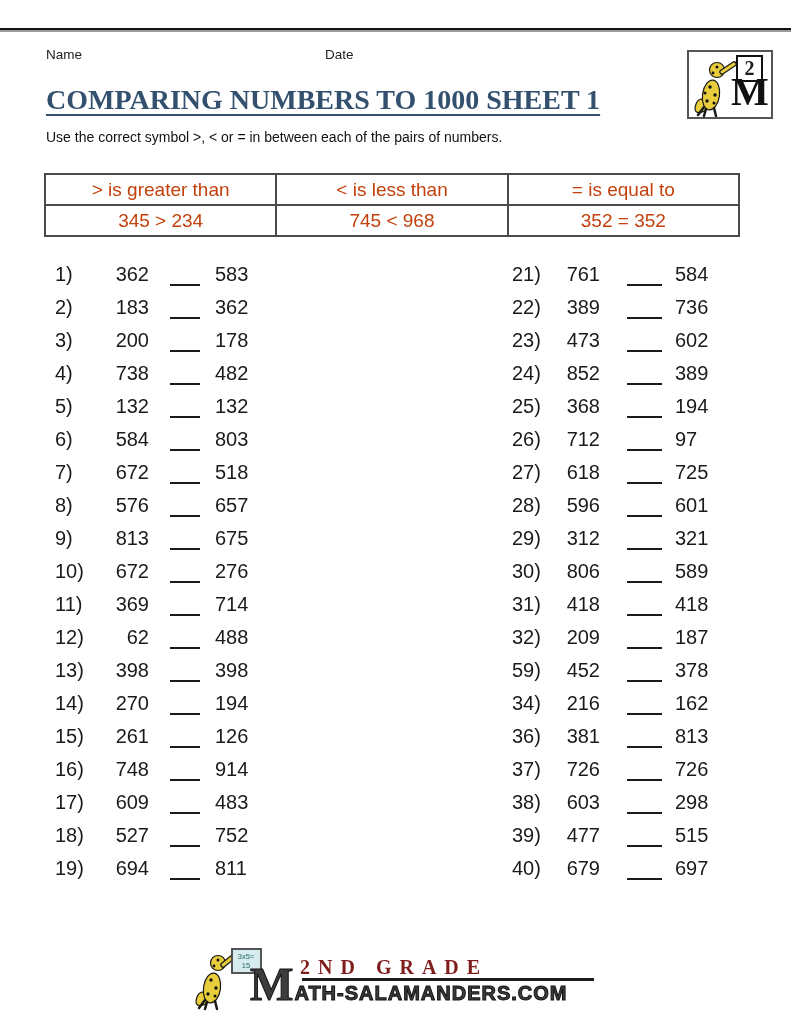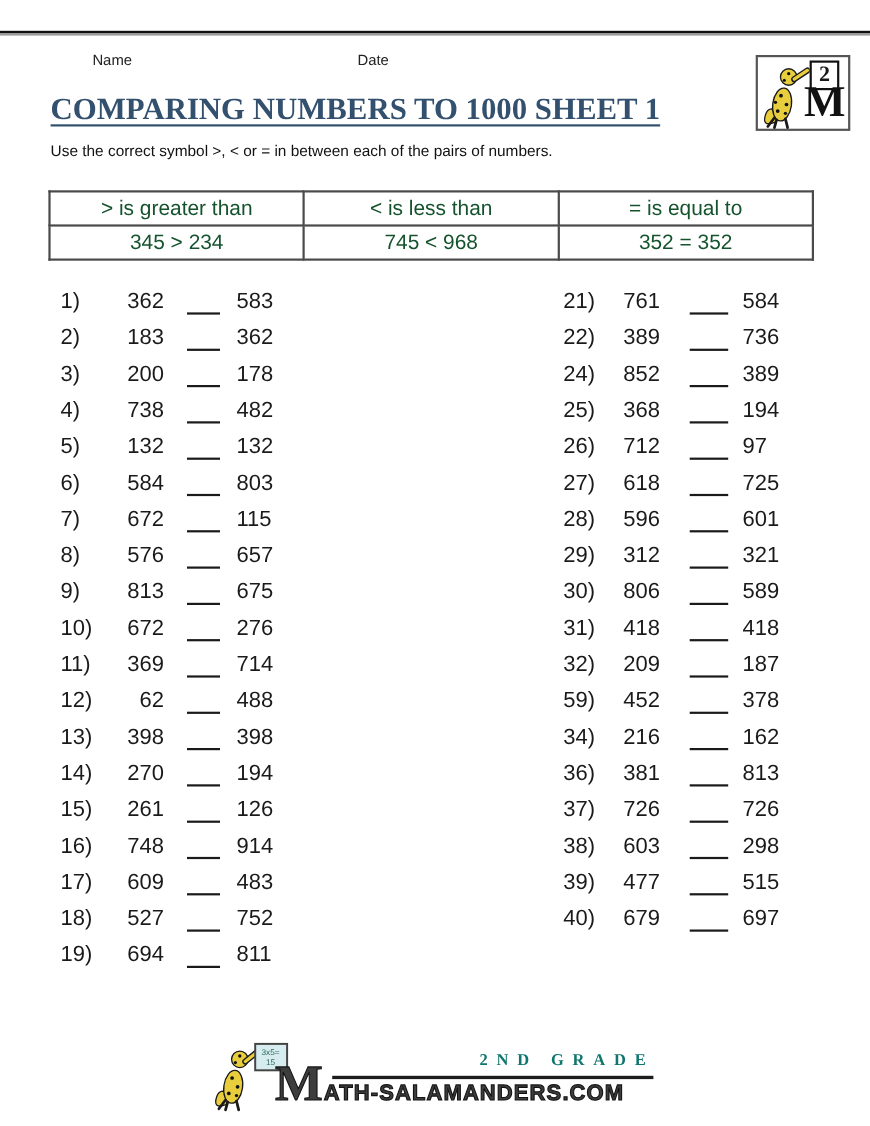--- a/index.html
+++ b/index.html
@@ -6,21 +6,21 @@
   body { background:#ffffff; }
   .sheet {
     position:relative; width:791px; height:1024px; background:#ffffff;
     font-family:"Liberation Sans", sans-serif; color:#1a1a1a; overflow:hidden;
   }
   .top-rule {
     position:absolute; top:28px; left:0; width:791px; height:4px;
     background:#111; border-bottom:2px solid #9a9a9a;
   }
   .field-label { position:absolute; top:47px; font-size:13.5px; color:#222; }
-  .name-label { left:46px;margin-left:38px; }
+  .name-label { left:46px; }
   .date-label { left:325px; }
 
   
   .logo-box {
     position:absolute; top:50px; left:687px; width:86px; height:69px;
     border:2px solid #555; background:#fff;
   }
   .logo-sal { position:absolute; left:1px; top:5px; }
   .logo-two {
     position:absolute; left:47px; top:3px; width:27px; height:27px;
@@ -43,21 +43,21 @@
   .instruction {
     position:absolute; top:129px; left:46px; font-size:14px; color:#111;
   }
 
   table.legend {
     position:absolute; top:173px; left:44px; width:696px;
     border-collapse:collapse; table-layout:fixed;
   }
   table.legend td {
     border:2px solid #4a4a4a; height:31px; text-align:center;
-    font-size:19px; color:#14532d; background:#fff;
+    font-size:19px; color:#c2410c; background:#fff;
   }
 
   .problems-col { position:absolute; top:258px; }
   .col-left  { left:55px; }
   .col-right { left:512px; }
   .prob-row { display:flex; align-items:center; height:33px; font-size:20px; }
   .p-num  { display:inline-block; text-align:left; }
   .col-left  .p-num { width:52px; }
   .col-right .p-num { width:48px; }
   .p-a { display:inline-block; text-align:right; }
@@ -69,23 +69,23 @@
   .col-left  .p-blank { width:30px; margin-left:21px; }
   .col-right .p-blank { width:35px; margin-left:27px; }
   .p-b { display:inline-block; }
   .col-left  .p-b { margin-left:15px;text-align:center; }
   .col-right .p-b { margin-left:13px; }
 
   
   .footer { position:absolute; top:944px; left:0; width:690px; height:72px; }
   .footer-sal { position:absolute; left:192px; top:2px; }
   .footer-grade {
-    position:absolute; left:300px; top:12px; width:295px; text-align:right;
-    font-family:"Liberation Serif", serif; font-weight:bold; font-size:15px;
-    letter-spacing:8px; color:#0f766e;
+    position:absolute; left:300px; top:12px; width:295px; text-align:left;
+    font-family:"Liberation Serif", serif; font-weight:bold; font-size:20px;
+    letter-spacing:8px; color:#7f1d1d;
   }
   .footer-line {
     position:absolute; left:302px; top:34px; width:292px; height:2.5px; background:#1c1c1c;
   }
   .footer-site {
     position:absolute; left:250px; top:18px; display:flex; align-items:baseline;
     color:#3d3d3d; font-weight:bold; letter-spacing:1px;
     -webkit-text-stroke:1px #121212;
   }
   .site-initial { font-size:46px; font-family:"Liberation Serif", serif; line-height:1; }
@@ -176,21 +176,21 @@
       <div class="prob-row">
         <span class="p-num">6)</span>
         <span class="p-a">584</span>
         <span class="p-blank"></span>
         <span class="p-b">803</span>
       </div>
       <div class="prob-row">
         <span class="p-num">7)</span>
         <span class="p-a">672</span>
         <span class="p-blank"></span>
-        <span class="p-b">115</span>
+        <span class="p-b">518</span>
       </div>
       <div class="prob-row">
         <span class="p-num">8)</span>
         <span class="p-a">576</span>
         <span class="p-blank"></span>
         <span class="p-b">657</span>
       </div>
       <div class="prob-row">
         <span class="p-num">9)</span>
         <span class="p-a">813</span>
@@ -263,20 +263,26 @@
         <span class="p-num">21)</span>
         <span class="p-a">761</span>
         <span class="p-blank"></span>
         <span class="p-b">584</span>
       </div>
       <div class="prob-row">
         <span class="p-num">22)</span>
         <span class="p-a">389</span>
         <span class="p-blank"></span>
         <span class="p-b">736</span>
+      </div>
+      <div class="prob-row">
+        <span class="p-num">23)</span>
+        <span class="p-a">473</span>
+        <span class="p-blank"></span>
+        <span class="p-b">602</span>
       </div>
       <div class="prob-row">
         <span class="p-num">24)</span>
         <span class="p-a">852</span>
         <span class="p-blank"></span>
         <span class="p-b">389</span>
       </div>
       <div class="prob-row">
         <span class="p-num">25)</span>
         <span class="p-a">368</span>

